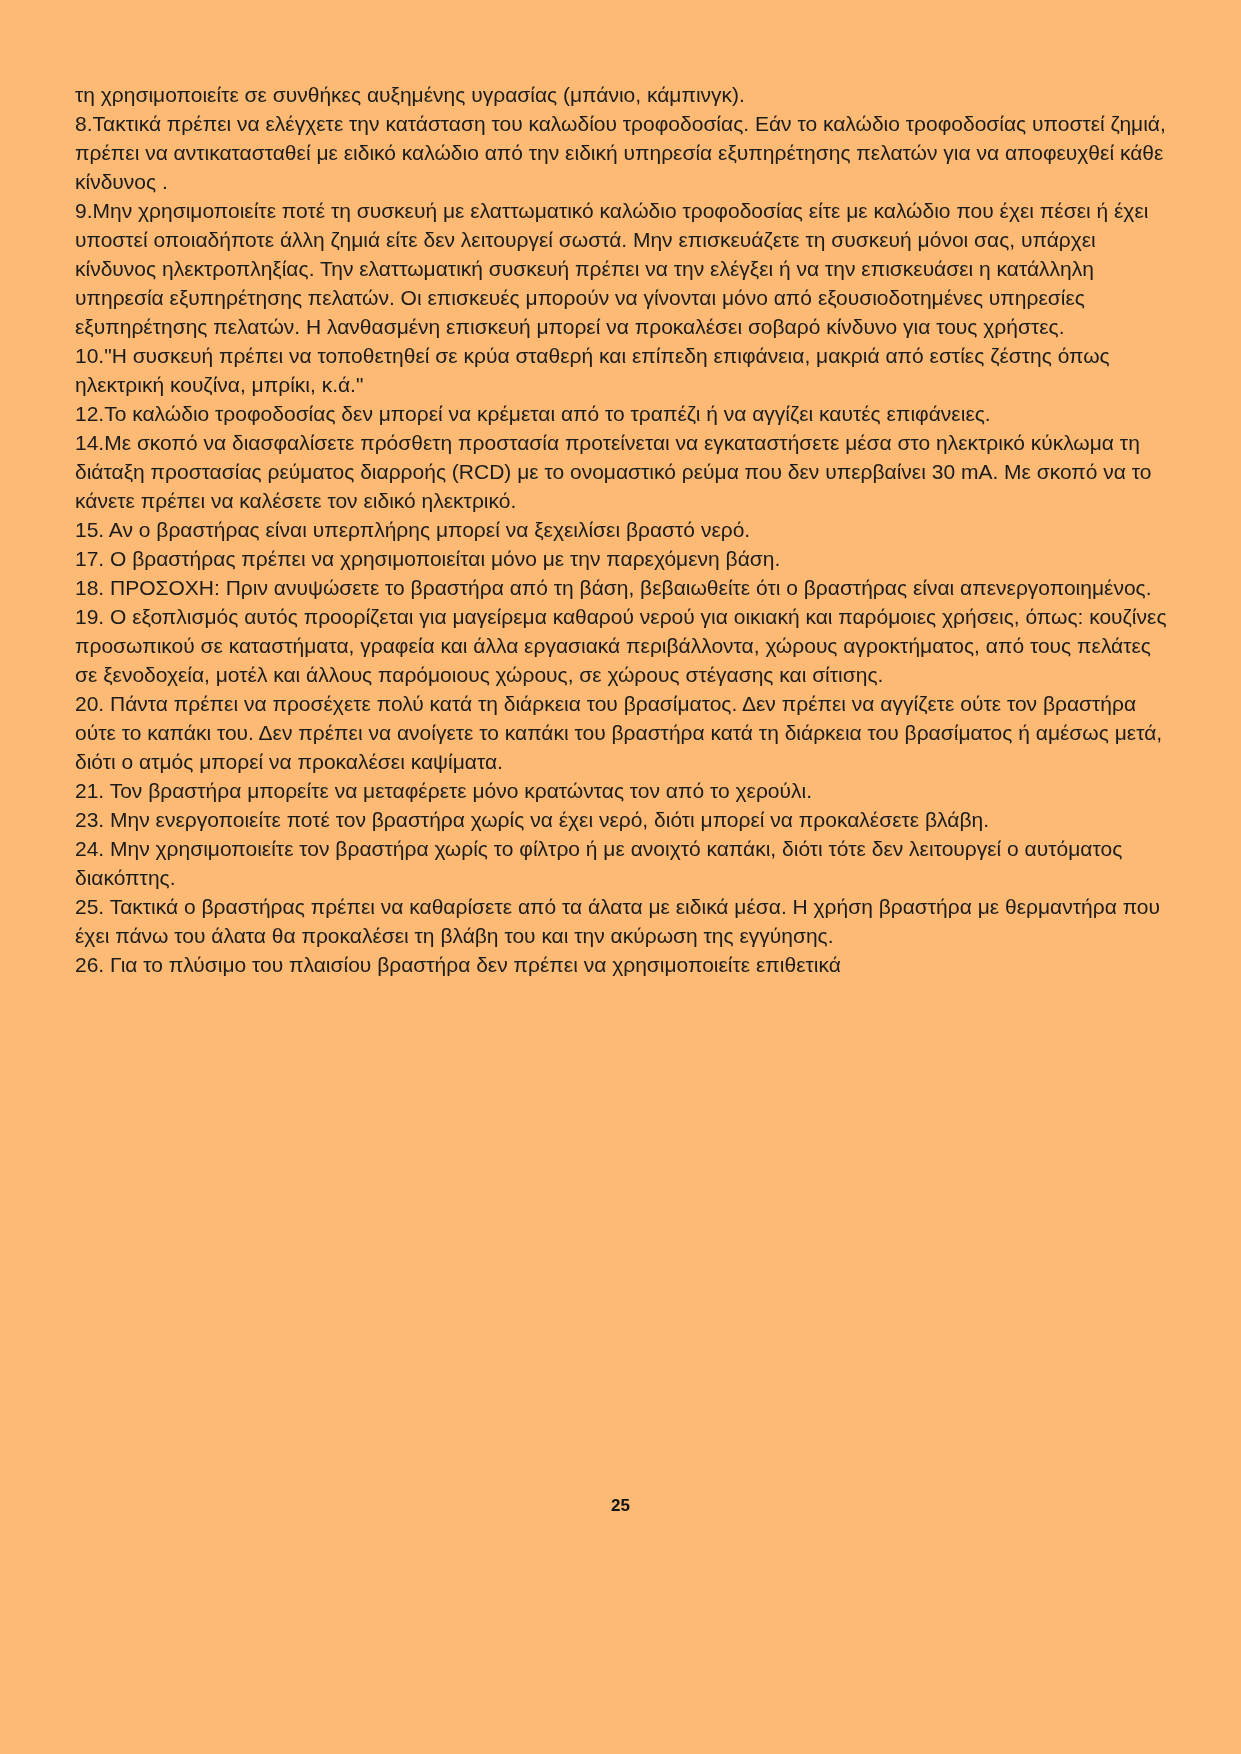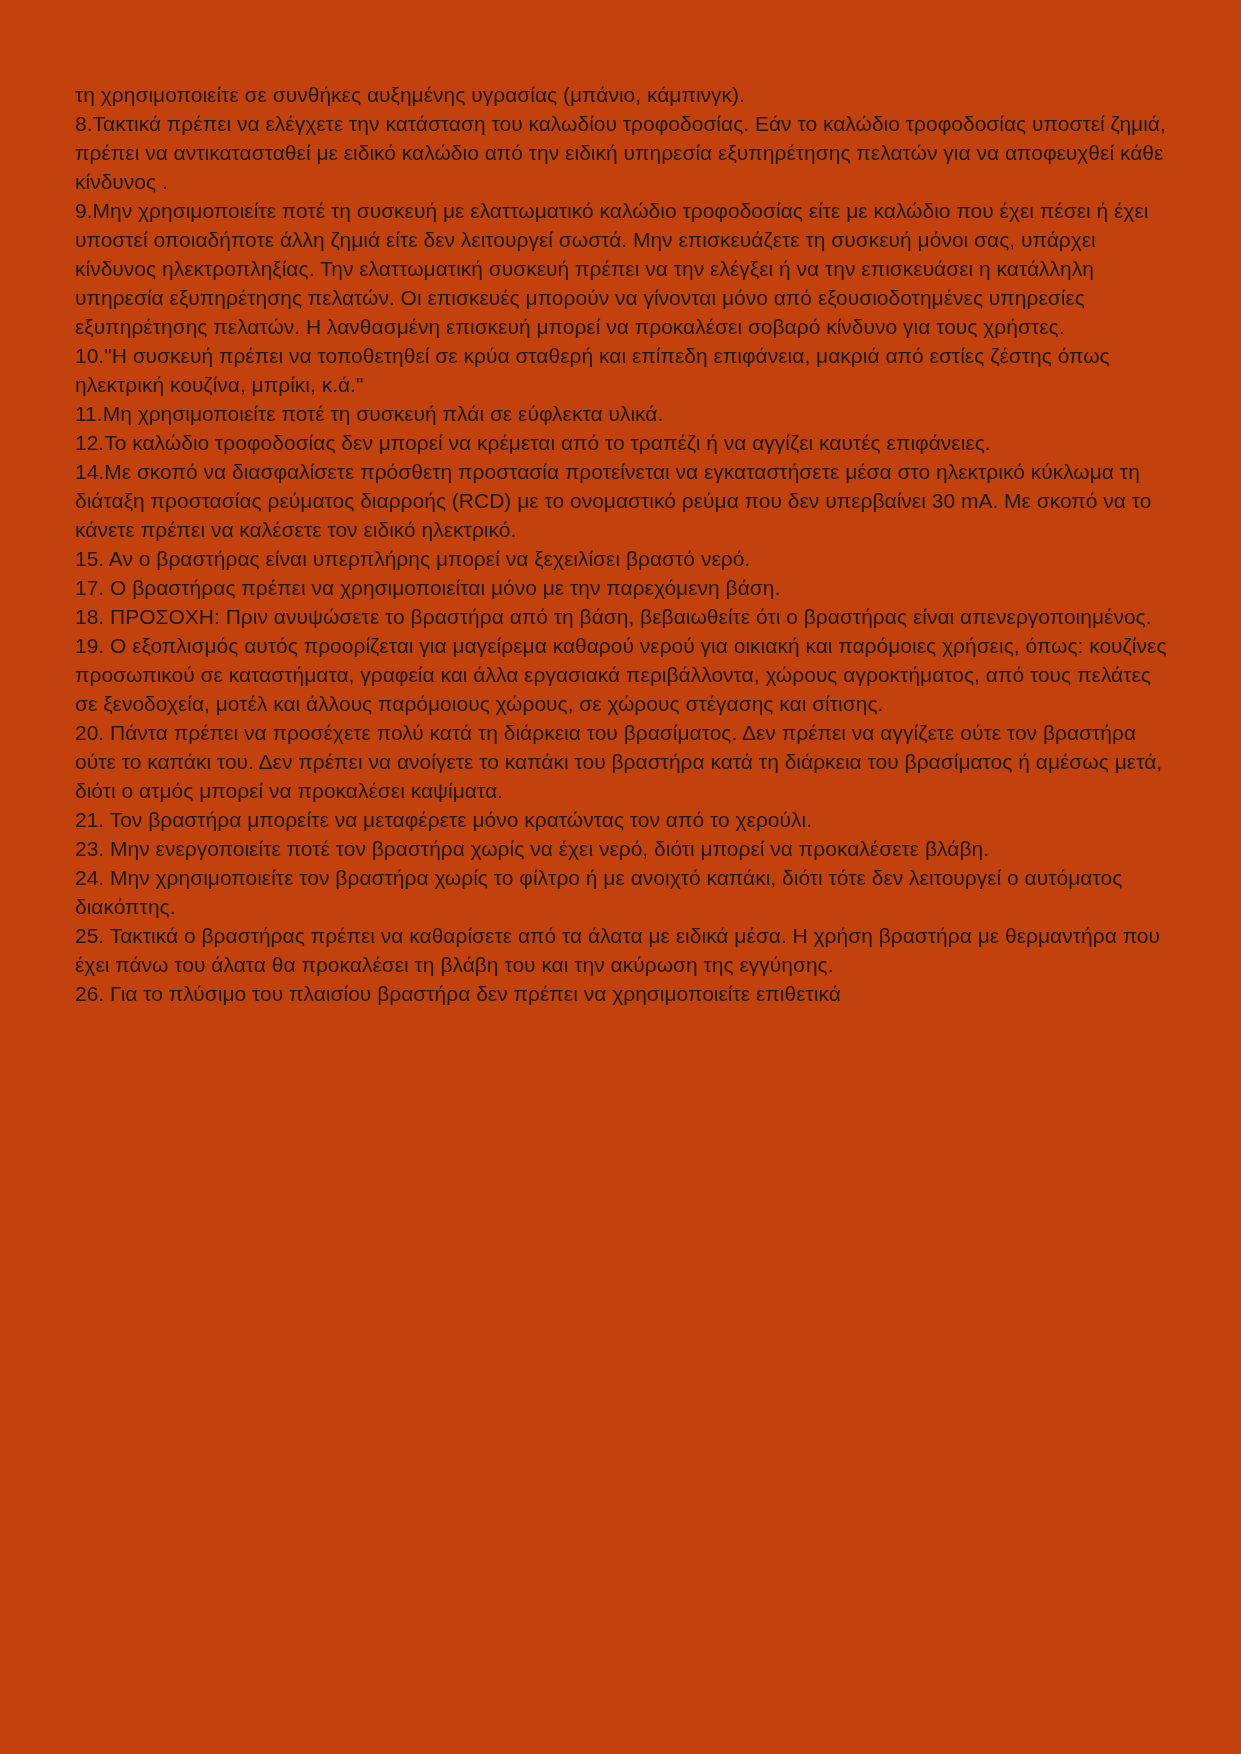--- a/index.html
+++ b/index.html
@@ -10,21 +10,21 @@
     width: 1241px;
     height: 1754px;
     background: #ffffff;
     position: relative;
     font-family: "Liberation Sans", sans-serif;
     color: #1b1b1b;
   }
   .page {
     position: absolute;
     inset: 0;
-    background: #c2410c;
+    background: #fdba74;
     overflow: hidden;
   }
   .content {
     position: absolute;
     left: 75px;
     top: 80px;
     width: 1095px;
     font-size: 21px;
     line-height: 29px;
     text-align: left;
@@ -48,29 +48,29 @@
 </head>
 <body>
 
 <div class="page">
 
   <div class="content">
     <p>τη χρησιμοποιείτε σε συνθήκες αυξημένης υγρασίας (μπάνιο, κάμπινγκ).</p>
     <p>8.Τακτικά πρέπει να ελέγχετε την κατάσταση του καλωδίου τροφοδοσίας. Εάν το καλώδιο τροφοδοσίας υποστεί ζημιά, πρέπει να αντικατασταθεί με ειδικό καλώδιο από την ειδική  υπηρεσία εξυπηρέτησης πελατών για να αποφευχθεί κάθε κίνδυνος .</p>
     <p>9.Μην χρησιμοποιείτε ποτέ τη συσκευή με ελαττωματικό καλώδιο τροφοδοσίας είτε με καλώδιο που έχει πέσει ή έχει υποστεί οποιαδήποτε άλλη ζημιά είτε δεν λειτουργεί σωστά. Μην επισκευάζετε τη συσκευή μόνοι σας, υπάρχει κίνδυνος ηλεκτροπληξίας. Την ελαττωματική συσκευή πρέπει να την ελέγξει ή να την επισκευάσει η κατάλληλη υπηρεσία εξυπηρέτησης πελατών. Οι επισκευές μπορούν να γίνονται μόνο από εξουσιοδοτημένες υπηρεσίες εξυπηρέτησης πελατών. Η λανθασμένη επισκευή μπορεί να προκαλέσει σοβαρό κίνδυνο για τους χρήστες.</p>
     <p>10."Η συσκευή πρέπει να τοποθετηθεί σε κρύα σταθερή και επίπεδη επιφάνεια, μακριά από εστίες ζέστης όπως ηλεκτρική κουζίνα, μπρίκι, κ.ά."</p>
-    <p>11.Μη χρησιμοποιείτε ποτέ τη συσκευή πλάι σε εύφλεκτα υλικά.</p>
     <p>12.Το καλώδιο τροφοδοσίας δεν μπορεί να κρέμεται από το τραπέζι ή να αγγίζει καυτές επιφάνειες.</p>
     <p>14.Με σκοπό να διασφαλίσετε πρόσθετη προστασία προτείνεται να εγκαταστήσετε μέσα στο ηλεκτρικό κύκλωμα τη διάταξη προστασίας ρεύματος διαρροής (RCD) με το ονομαστικό ρεύμα που δεν υπερβαίνει 30 mA. Με σκοπό να το κάνετε πρέπει να καλέσετε τον ειδικό ηλεκτρικό.</p>
     <p>15. Αν ο βραστήρας είναι υπερπλήρης μπορεί να ξεχειλίσει βραστό νερό.</p>
     <p>17. Ο βραστήρας πρέπει να χρησιμοποιείται μόνο με την παρεχόμενη βάση.</p>
     <p>18. ΠΡΟΣΟΧΗ: Πριν ανυψώσετε το βραστήρα από τη βάση, βεβαιωθείτε ότι ο βραστήρας είναι απενεργοποιημένος.</p>
     <p>19. Ο εξοπλισμός αυτός προορίζεται για μαγείρεμα καθαρού νερού για οικιακή και παρόμοιες χρήσεις, όπως: κουζίνες προσωπικού σε καταστήματα, γραφεία και άλλα εργασιακά περιβάλλοντα, χώρους αγροκτήματος, από τους πελάτες σε ξενοδοχεία, μοτέλ και άλλους παρόμοιους χώρους, σε χώρους στέγασης και σίτισης.</p>
     <p>20. Πάντα πρέπει να προσέχετε πολύ κατά τη διάρκεια του βρασίματος. Δεν πρέπει να αγγίζετε ούτε τον βραστήρα ούτε το καπάκι του. Δεν πρέπει να ανοίγετε το καπάκι του βραστήρα κατά τη διάρκεια του βρασίματος ή αμέσως μετά, διότι ο ατμός μπορεί να προκαλέσει καψίματα.</p>
     <p>21. Τον βραστήρα μπορείτε να μεταφέρετε μόνο κρατώντας τον από το χερούλι.</p>
     <p>23. Μην ενεργοποιείτε ποτέ τον βραστήρα χωρίς να έχει νερό, διότι μπορεί να προκαλέσετε βλάβη.</p>
     <p>24. Μην χρησιμοποιείτε τον βραστήρα χωρίς το φίλτρο ή με ανοιχτό καπάκι, διότι τότε δεν λειτουργεί ο αυτόματος διακόπτης.</p>
     <p>25. Τακτικά ο βραστήρας πρέπει να καθαρίσετε από τα άλατα με ειδικά μέσα. Η χρήση βραστήρα με θερμαντήρα που έχει πάνω του άλατα θα προκαλέσει τη βλάβη του και την ακύρωση της εγγύησης.</p>
     <p>26. Για το πλύσιμο του πλαισίου βραστήρα δεν πρέπει να χρησιμοποιείτε επιθετικά</p>
   </div>
 
+  <div class="footer">25</div>
 
 </div>
 
 </body></html>

